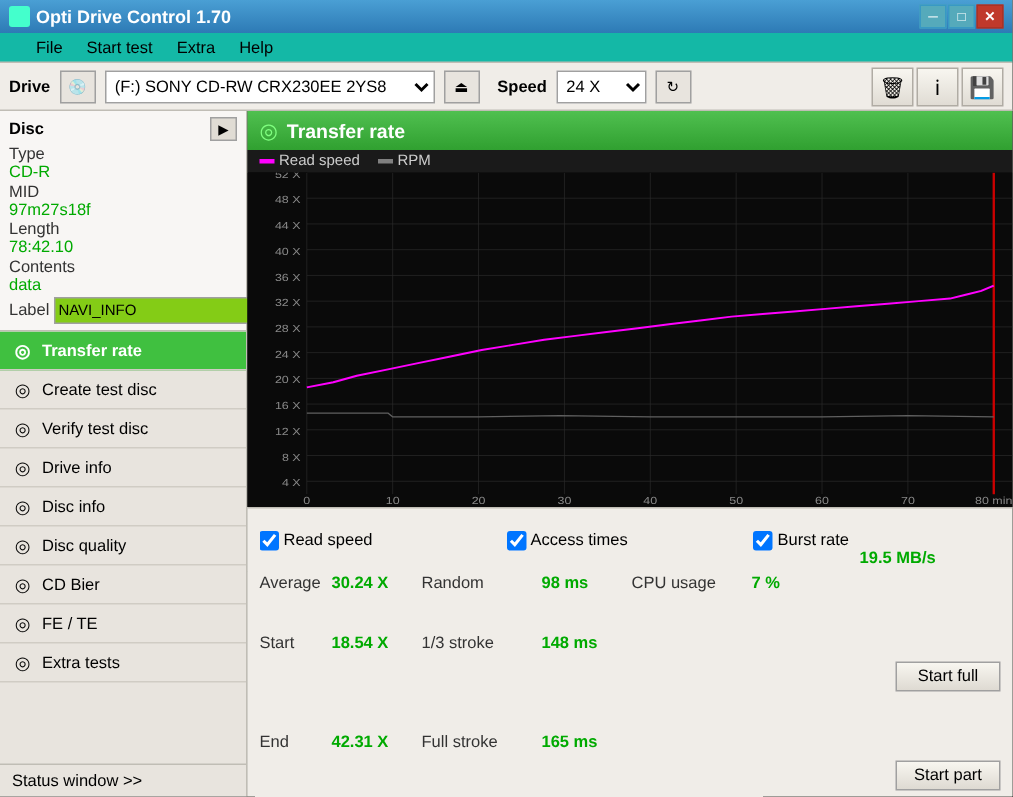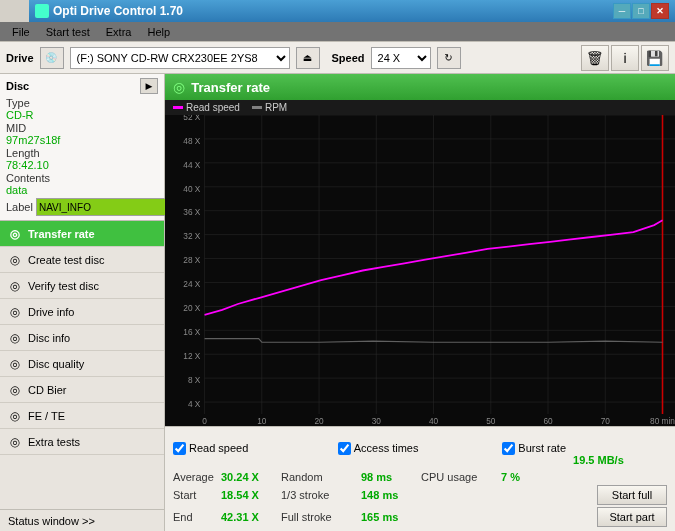--- a/index.html
+++ b/index.html
@@ -9,39 +9,38 @@
     .titlebar {
       background: linear-gradient(to bottom, #4a9fd4, #2d7ab5);
       height: 22px;
       display: flex;
       align-items: center;
       justify-content: space-between;
       padding: 0 6px;
       color: white;
       font-size: 12px;
       font-weight: bold;
-      margin-left: 29px;
     }
     .titlebar-left { display: flex; align-items: center; gap: 4px; }
     .titlebar-icon { width: 14px; height: 14px; background: #4fc; border-radius: 2px; }
     .titlebar-controls { display: flex; gap: 1px; }
     .titlebar-btn {
       width: 18px; height: 16px; background: #5ab; border: 1px solid #3899c4;
       color: white; font-size: 9px; cursor: pointer; display: flex; align-items: center; justify-content: center;
     }
     .titlebar-btn.close { background: #c0392b; border-color: #a93226; }
     .titlebar-btn.maximize { background: #5ab; }
 
     
     .menubar {
-      background: #737373;
+      background: #14b8a6;
       height: 20px;
       display: flex;
       align-items: center;
-      padding: 0 4px;
+      padding: 0 16px;
       border-bottom: 1px solid #c0bdb5;
     }
     .menu-item {
       padding: 2px 8px;
       font-size: 11px;
       cursor: pointer;
       color: #000;
     }
 
     
@@ -262,20 +261,21 @@
     .stat-val2 { width: 60px; color: #00aa00; font-weight: bold; }
     .stat-label3 { width: 80px; color: #333; }
     .stat-val3 { width: 40px; color: #00aa00; font-weight: bold; }
     .stat-btn {
       margin-left: auto;
       width: 70px; height: 20px;
       background: linear-gradient(to bottom, #f8f6f0, #dedad2);
       border: 1px solid #a0a0a0;
       font-size: 11px;
       cursor: pointer;
+      margin-top: 44px;
     }
 
     
     svg.chart { width: 100%; height: 100%; }
   </style>
 </head>
 <body>
 
 <div class="titlebar">
   <div class="titlebar-left">

